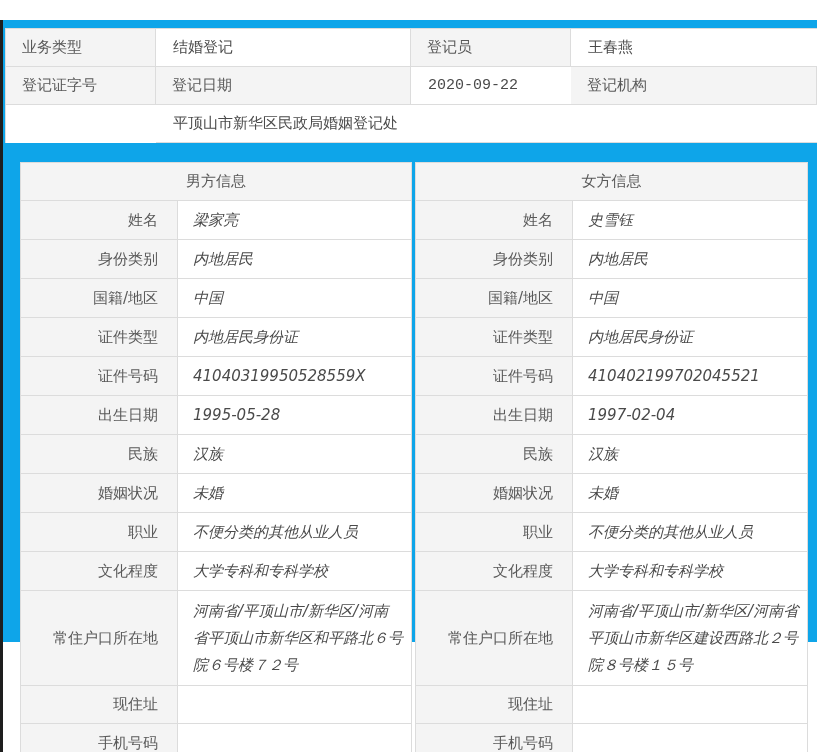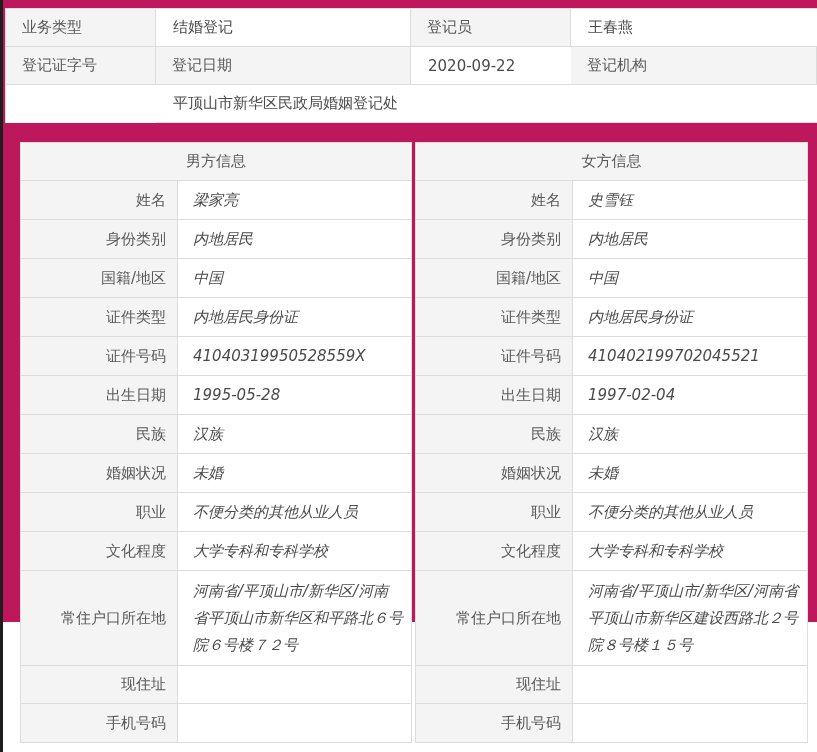--- a/index.html
+++ b/index.html
@@ -9,21 +9,21 @@
     --value-text: #4a4a4a;
     --strip: #1e1e1e;
   }
   * { box-sizing: border-box; margin: 0; padding: 0; }
   html, body {
     width: 817px; height: 752px;
     background: #ffffff;
     overflow: hidden;
     font-family: "DejaVu Sans", "Liberation Sans", sans-serif;
   }
-  .page { position: relative; width: 817px; height: 622px; background:#be185d; }
+  .page { position: relative; width: 817px; height: 622px; background:#0ea5e9;margin-top:20px; }
 
   .left-strip {
     position: absolute; left: 0; top: 0; width: 3px; height: 752px;
     background: var(--strip);
   }
 
   
   .top-table {
     position: absolute; left: 5px; top: 8px; width: 812px;
     display: grid;
@@ -35,21 +35,21 @@
   }
   .cell {
     display: flex; align-items: center;
     border-right: 1px solid var(--border);
     border-bottom: 1px solid var(--border);
     font-size: 15px;
     color: var(--text);
     white-space: nowrap;
     overflow: hidden;
   }
-  .cell.noR { border-right: none; }
+  .cell.noR { border-right: none; font-family: Liberation Mono, monospace; }
   .cell.label { background: var(--label-bg); padding-left: 16px; }
   .cell.value { background: #fff; padding-left: 17px; color: var(--value-text); }
   .cell.span3 { grid-column: 2 / 5; }
 
   
   .person-table {
     position: absolute; top: 142px;
     display: grid;
     grid-template-columns: 157px 1fr;
     grid-template-rows: 38px repeat(10, 39px) 95px 38px 39px;
@@ -61,21 +61,21 @@
   .person-table.female { left: 415px; width: 393px; }
   .cell.header {
     grid-column: 1 / 3;
     justify-content: center;
     background: var(--label-bg);
     color: var(--text);
   }
   .cell.plabel {
     background: var(--label-bg);
     justify-content: flex-end;
-    padding-right: 11px;
+    padding-right: 19px;
     text-align: right;
   }
   .cell.pvalue {
     background: #fff;
     padding-left: 15px;
     color: var(--value-text);
     font-style: italic;
   }
   .cell.wrap {
     white-space: normal;

